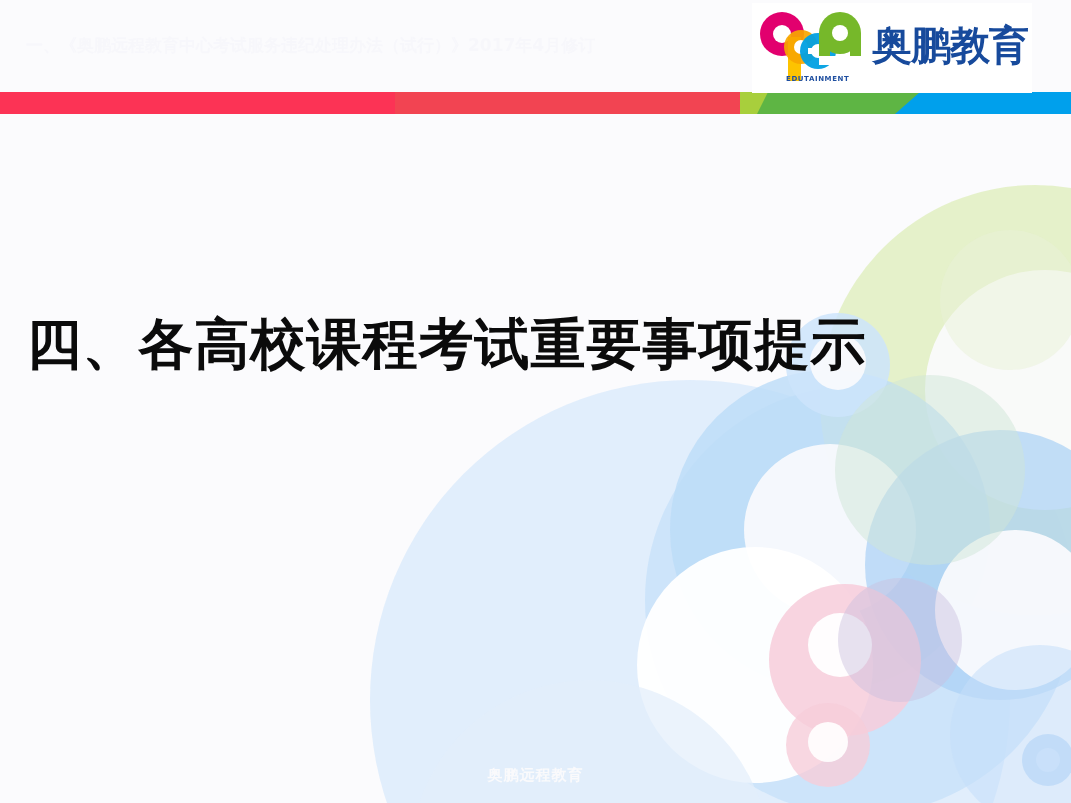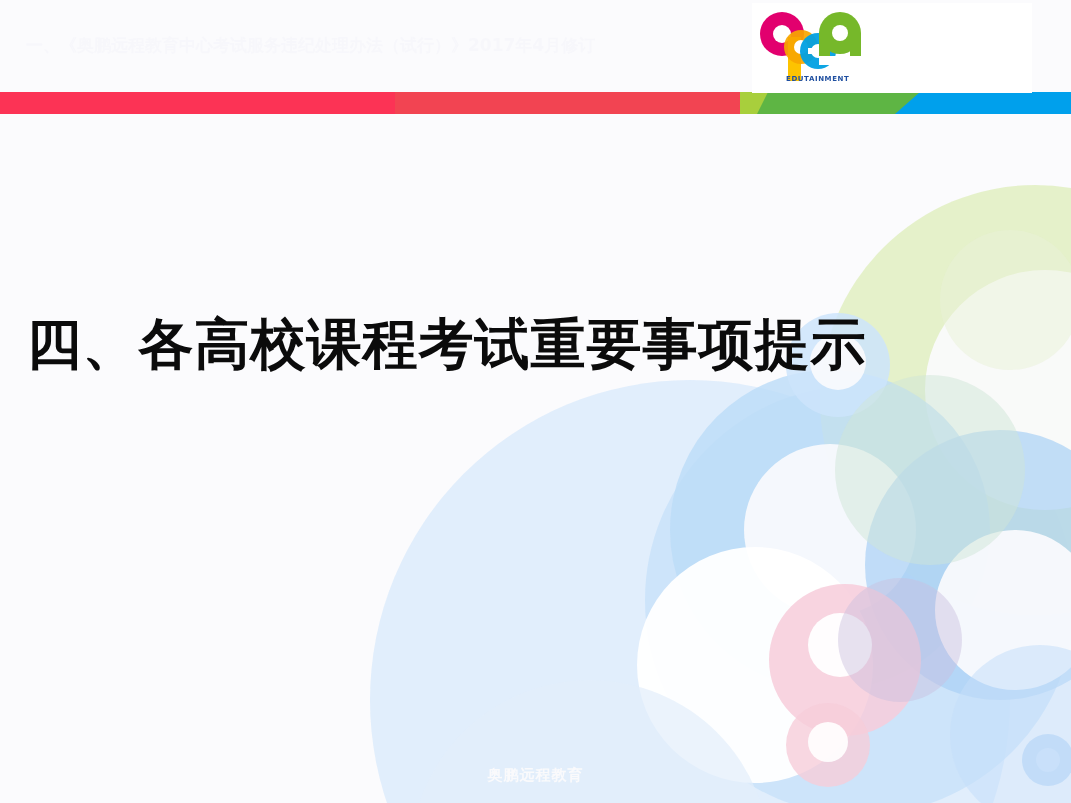--- a/index.html
+++ b/index.html
@@ -203,20 +203,21 @@
         <rect x="56" y="41" width="22" height="6" fill="#ffffff"></rect>
 
         <circle cx="88" cy="26" r="21" fill="#76b82a"></circle>
         <circle cx="88" cy="26" r="8" fill="#ffffff"></circle>
         <rect x="67" y="26" width="11" height="30" fill="#76b82a"></rect>
         <rect x="98" y="26" width="11" height="30" fill="#76b82a"></rect>
         <rect x="67" y="49" width="42" height="9" fill="#ffffff"></rect>
       </svg>
       <div class="logo-edutainment">EDUTAINMENT</div>
     </div>
+    <div class="logo-cn">奥鹏教育</div>
   </div>
 
   <div class="ribbon">
     <svg viewBox="0 0 1071 22" width="1071" height="22" preserveAspectRatio="none" aria-hidden="true">
       <polygon points="0,0 400,0 400,22 0,22" fill="#fc3355"></polygon>
       <polygon points="395,0 740,0 740,22 395,22" fill="#f24452"></polygon>
       <polygon points="740,0 790,0 768,22 740,22" fill="#a8cf3c"></polygon>
       <polygon points="768,0 950,0 920,22 757,22" fill="#5eb544"></polygon>
       <polygon points="920,0 1071,0 1071,22 895,22" fill="#00a0ec"></polygon>
     </svg>

